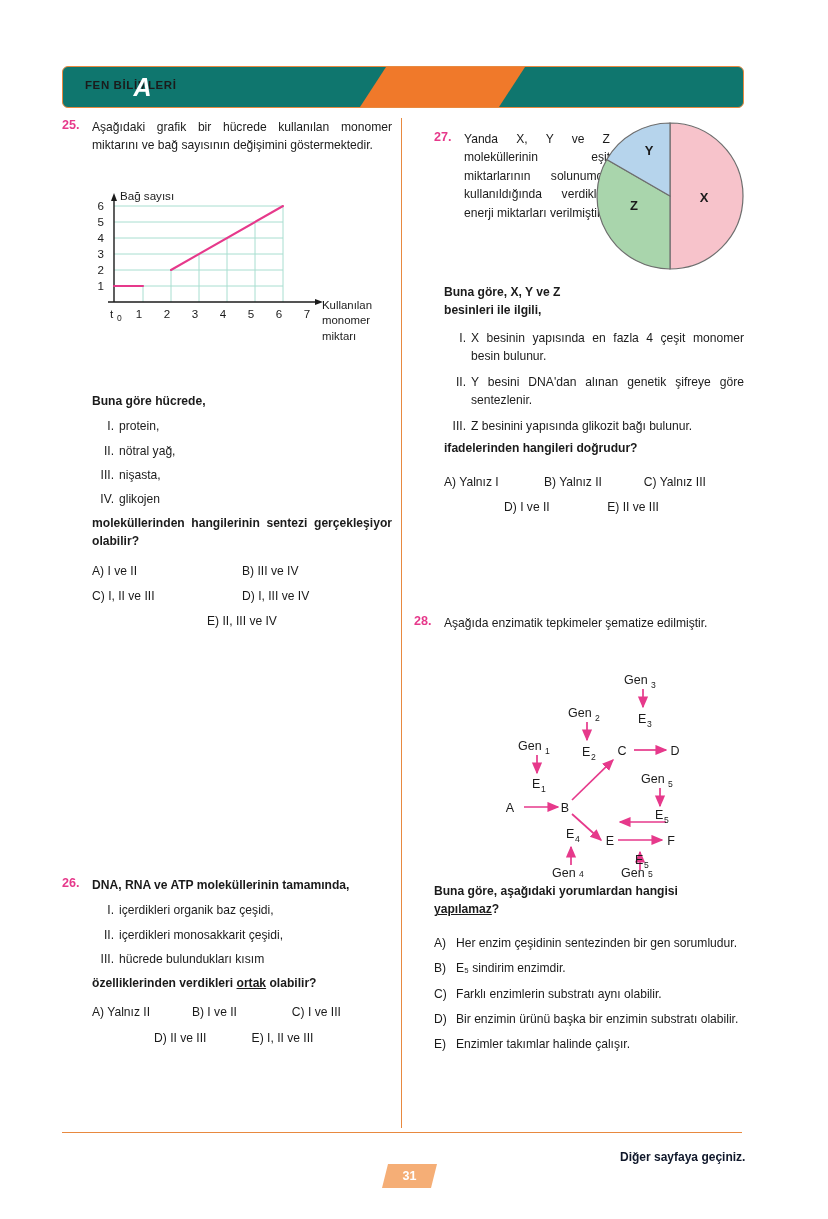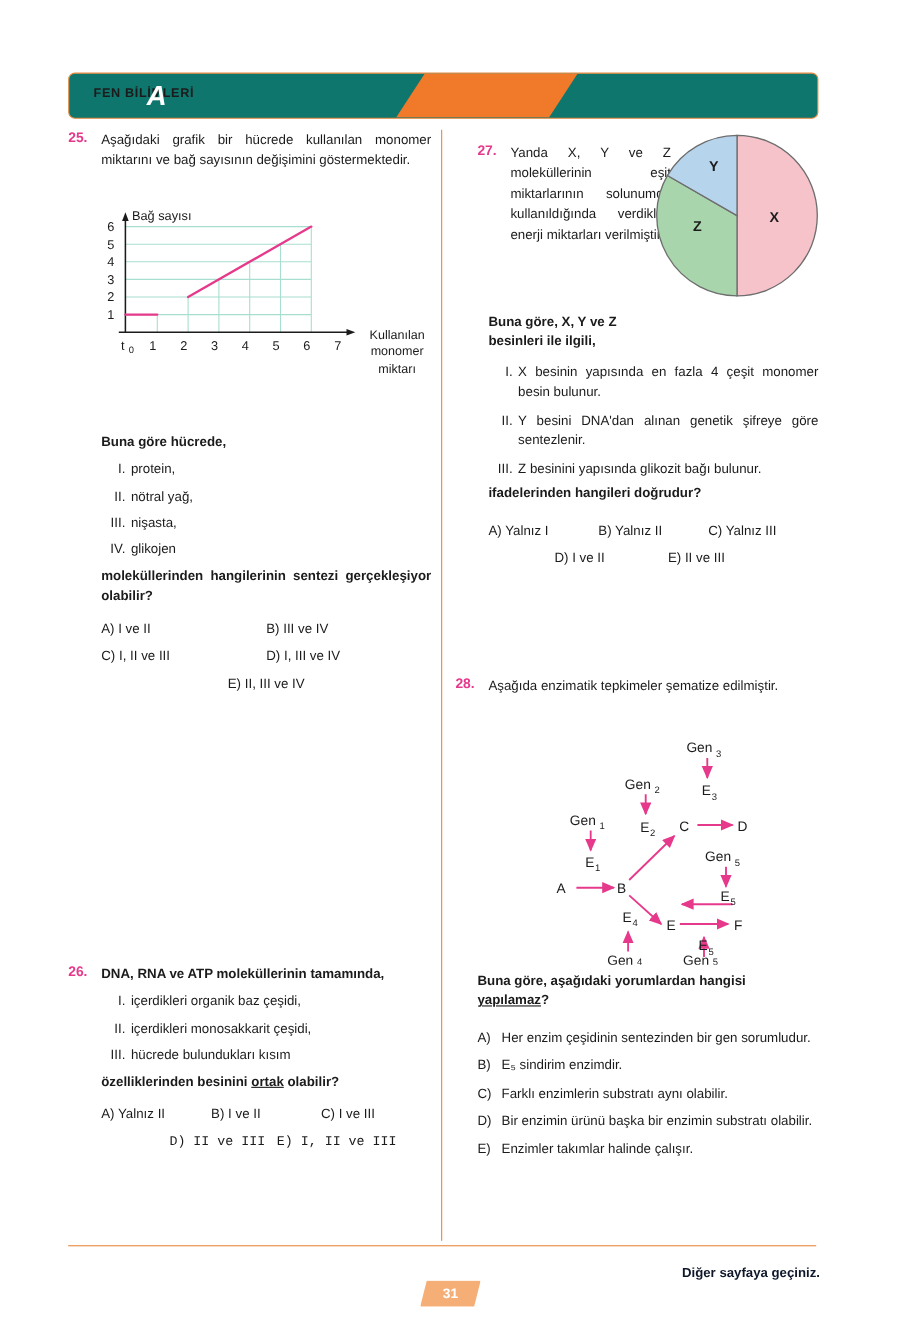--- a/index.html
+++ b/index.html
@@ -78,21 +78,21 @@
   .opt-hang .lab{width:22px;flex:none;}
   .opt-hang .txt{flex:1;}
 
   
   .graph{position:absolute;left:86px;top:190px;width:300px;height:165px;}
   .graph svg{display:block;}
   .graph .axlabel{font-size:11.6px;fill:#1b1b1b;font-family:"Liberation Sans",sans-serif;}
   .graph .tick{font-size:11.6px;fill:#1b1b1b;font-family:"Liberation Sans",sans-serif;}
   .xcap{
     position:absolute;left:236px;top:108px;width:78px;
-    font-size:11.4px;line-height:1.35;text-align:center;
+    font-size:11.4px;line-height:1.35;text-align:left;
   }
 
   
   .pie{position:absolute;left:592px;top:118px;width:156px;height:156px;}
   .pie svg{display:block;}
   .pie text{font-family:"Liberation Sans",sans-serif;font-weight:bold;font-size:13px;fill:#1b1b1b;}
 
   
   .enz{position:absolute;left:488px;top:662px;width:230px;height:215px;}
   .enz svg{display:block;}
@@ -214,28 +214,28 @@
 
   <div class="q" style="left:62px;top:876px;">
     <div class="qnum">26.</div>
     <div class="qbody">
       <div class="b just">DNA, RNA ve ATP moleküllerinin tamamında,</div>
       <ul class="rlist">
         <li><span class="rn">I.</span><span>içerdikleri organik baz çeşidi,</span></li>
         <li><span class="rn">II.</span><span>içerdikleri monosakkarit çeşidi,</span></li>
         <li><span class="rn">III.</span><span>hücrede bulundukları kısım</span></li>
       </ul>
-      <div class="b" style="margin-top:4px;"><span>özelliklerinden besinini </span><u>ortak</u><span> olabilir?</span></div>
+      <div class="b" style="margin-top:4px;"><span>özelliklerinden verdikleri </span><u>ortak</u><span> olabilir?</span></div>
       <div class="opts">
         <div class="orow three">
           <div class="o"><span>A)</span> <span>Yalnız II</span></div>
           <div class="o"><span>B)</span> <span>I ve II</span></div>
           <div class="o"><span>C)</span> <span>I ve III</span></div>
         </div>
-        <div class="orow" style="padding-left:62px;font-family:Liberation Mono, monospace;">
+        <div class="orow" style="padding-left:62px;">
           <div class="o" style="width:41%;"><span>D)</span> <span>II ve III</span></div>
           <div class="o"><span>E)</span> <span>I, II ve III</span></div>
         </div>
       </div>
     </div>
   </div>
 
   <div class="q" style="left:434px;top:118px;width:176px;margin-top:12px;">
     <div class="qnum">27.</div>
     <div class="qbody just" style="margin-left:30px;width:146px;">Yanda X, Y ve Z moleküllerinin eşit miktarlarının solunumda kullanıldığında verdikleri enerji miktarları verilmiştir.</div>

